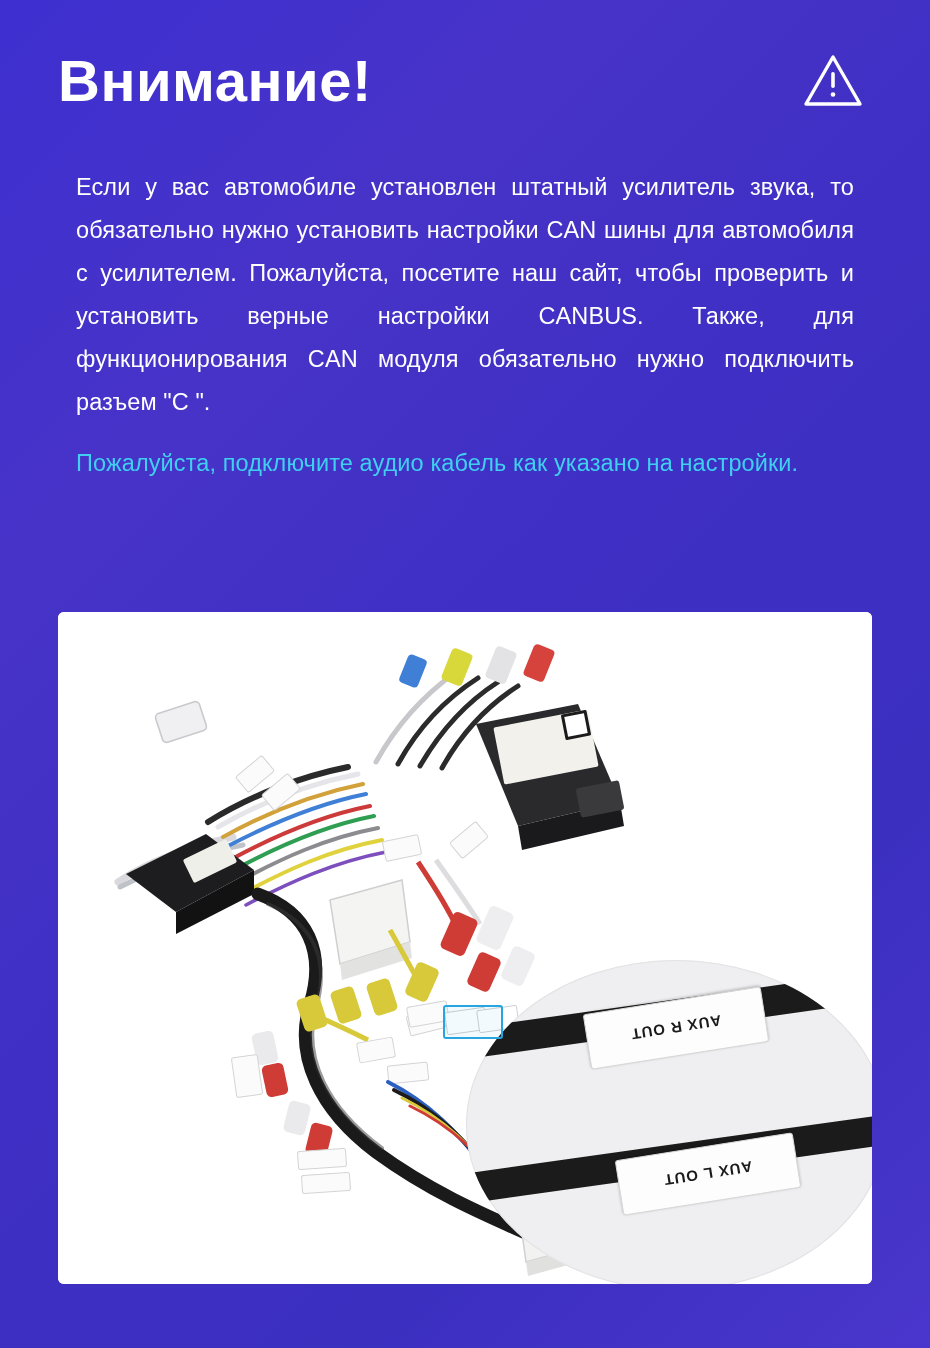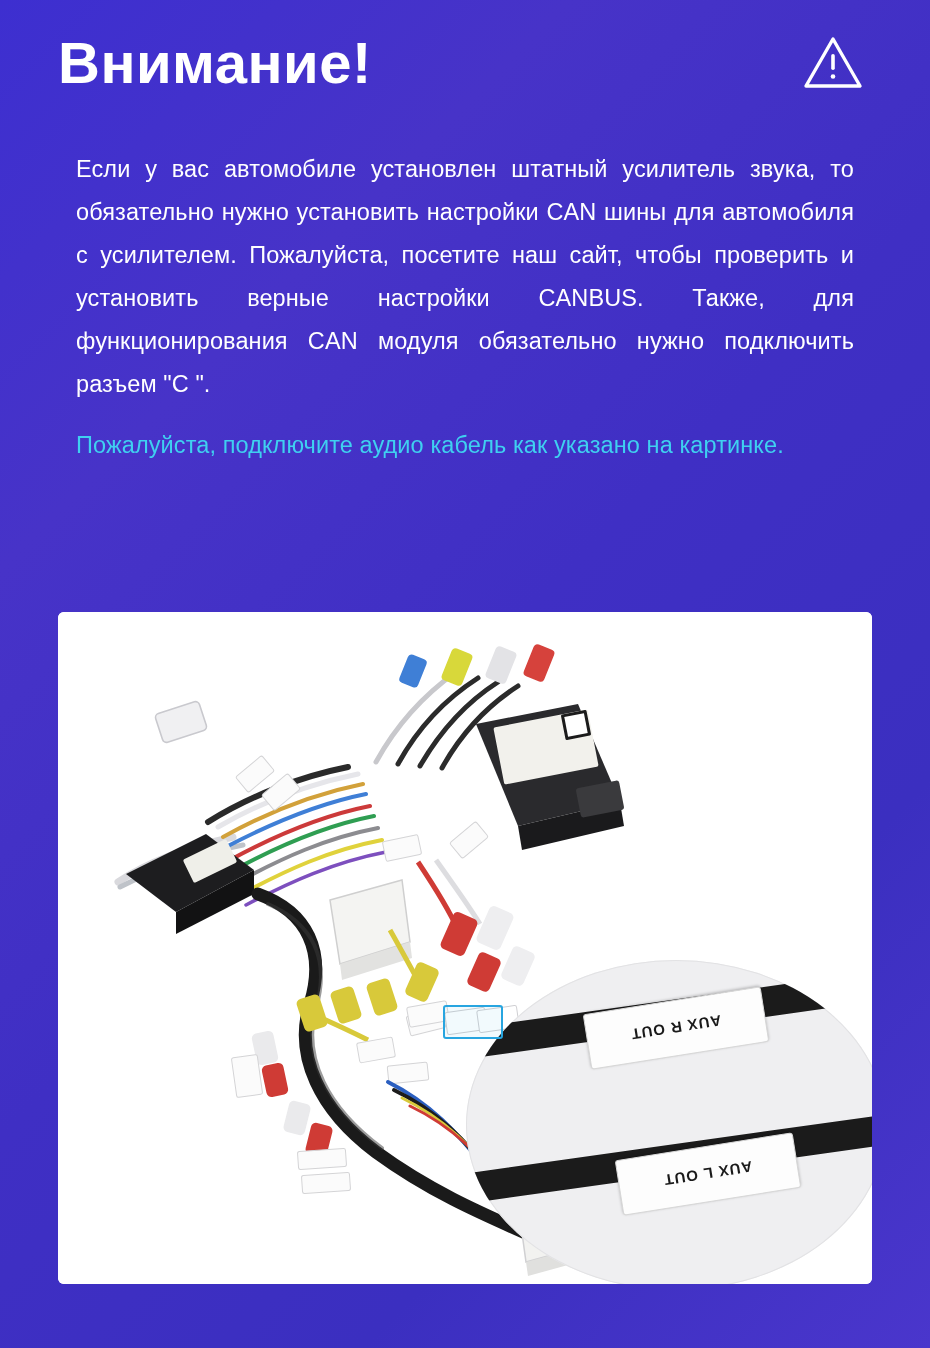--- a/index.html
+++ b/index.html
@@ -16,21 +16,21 @@
     position: absolute;
     inset: 0;
     padding: 0 58px;
   }
 
   
   .header {
     display: flex;
     align-items: center;
     justify-content: space-between;
-    padding-top: 34px;
+    padding-top: 52px;
     padding-right: 8px;
   }
   .title {
     color: #ffffff;
     font-size: 58px;
     font-weight: bold;
     letter-spacing: 0.5px;
     line-height: 1;
     margin: 0;
   }
@@ -117,21 +117,21 @@
       <svg viewBox="0 0 62 58" width="62" height="58" aria-hidden="true">
         <path d="M31 5 L58 52 H4 Z" fill="none" stroke="#ffffff" stroke-width="3.4" stroke-linejoin="round"></path>
         <rect x="29.2" y="20" width="3.6" height="16" rx="1.8" fill="#ffffff"></rect>
         <circle cx="31" cy="42.5" r="2.3" fill="#ffffff"></circle>
       </svg>
     </span>
   </div>
 
   <div class="body-text">
     <p>Если у вас автомобиле установлен штатный усилитель звука, то обязательно нужно установить настройки CAN шины для автомобиля с усилителем. Пожалуйста, посетите наш сайт, чтобы проверить и установить верные настройки CANBUS. Также, для функционирования CAN модуля обязательно нужно подключить разъем "C ".</p>
-    <p class="highlight">Пожалуйста, подключите аудио кабель как указано на картинке.</p>
+    <p class="highlight">Пожалуйста, подключите аудио кабель как указано на настройки.</p>
   </div>
 
   <div class="photo-card">
     <div class="photo-inner">
 
       <svg class="harness-svg" viewBox="0 0 814 672" preserveAspectRatio="none">
         <rect x="0" y="0" width="814" height="672" fill="#ffffff"></rect>
 
         <g stroke-linecap="round" fill="none">
           <path d="M60 270 C90 250 130 235 175 225" stroke="#d9d9dd" stroke-width="7"></path>

